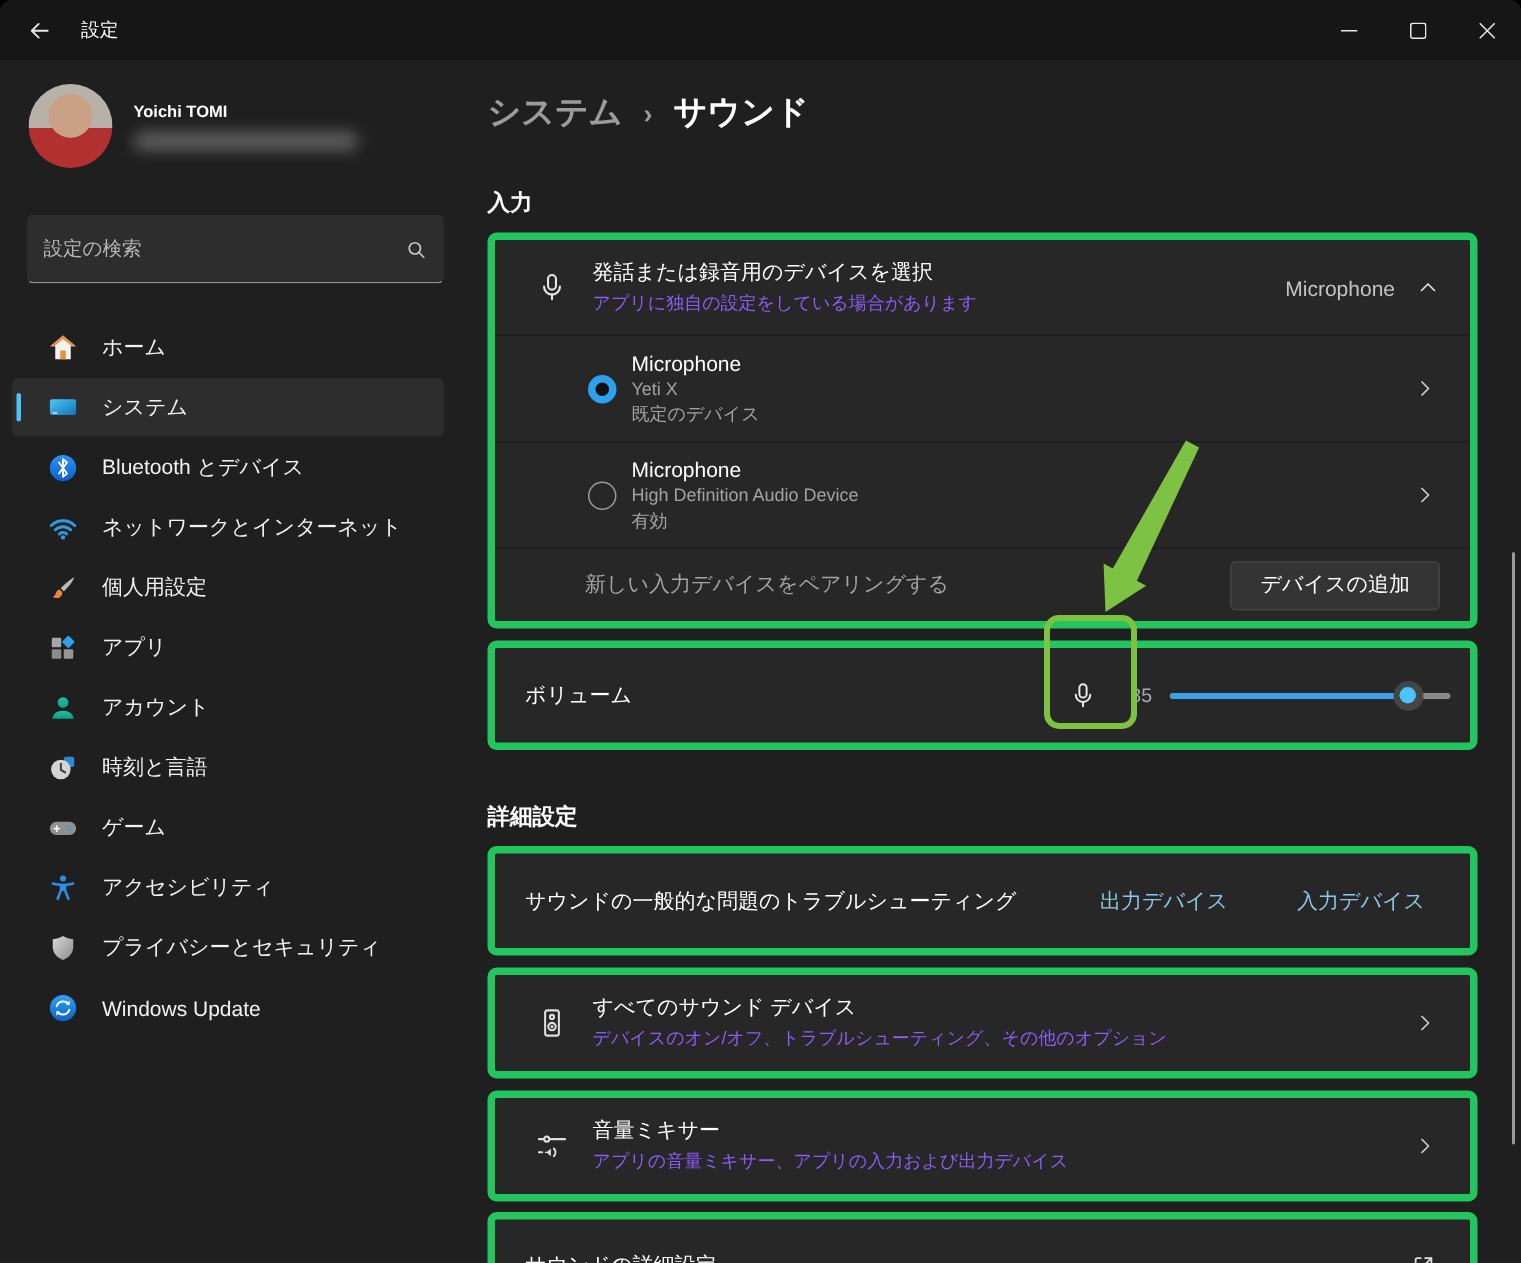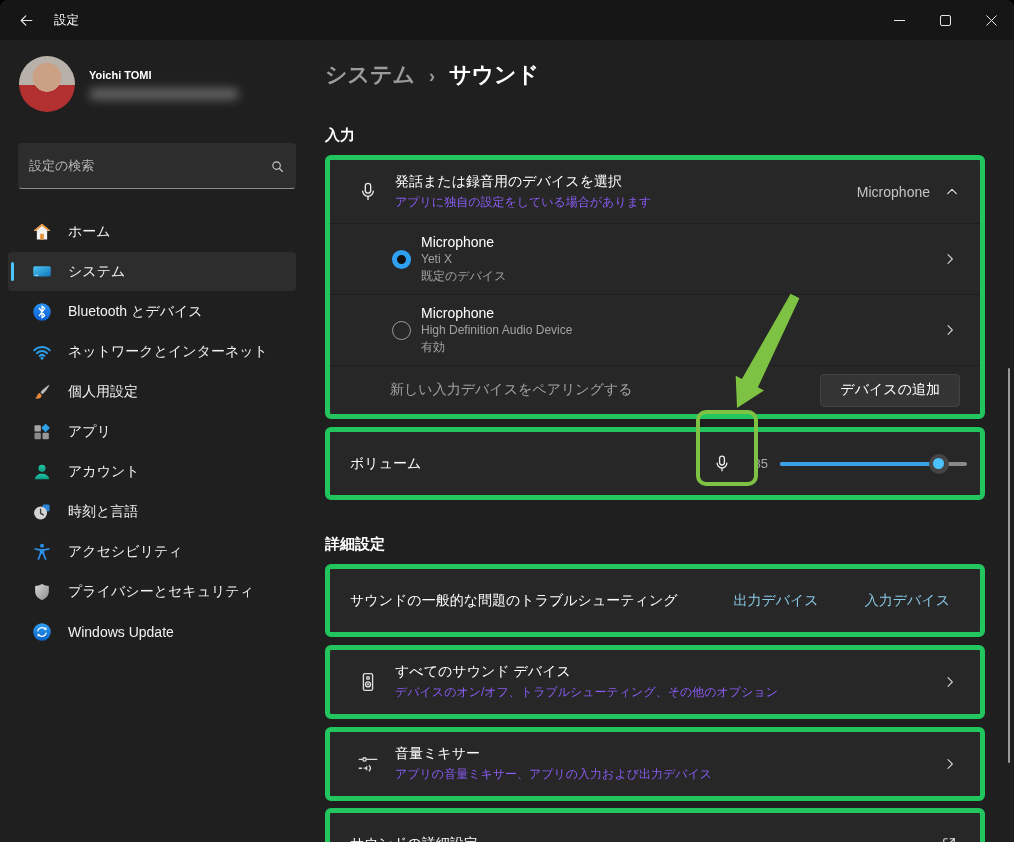--- a/index.html
+++ b/index.html
@@ -289,20 +289,31 @@
           <span class="nav-icon">
             <svg viewBox="0 0 24 24">
                 <rect x="12.8" y="3" width="8.2" height="8.2" rx="1.4" fill="#2b87d8"></rect>
                 <circle cx="10.3" cy="13.2" r="7.8" fill="#d4d4d4"></circle>
                 <path d="M10.3 8.6v4.9l3.3 2" stroke="#3c3c3c" stroke-width="1.6" fill="none" stroke-linecap="round"></path>
               </svg>
           </span>
           <span class="nav-label">時刻と言語</span>
         </div>
 
+        <div class="nav-item">
+          <span class="nav-icon">
+            <svg viewBox="0 0 24 24">
+                <rect x="1.5" y="7" width="21" height="10.5" rx="5.2" fill="#909090"></rect>
+                <path d="M7 10.3v4.2M4.9 12.4h4.2" stroke="#f2f2f2" stroke-width="1.4" stroke-linecap="round"></path>
+                <circle cx="15.8" cy="11.2" r="1.1" fill="#2da0e8"></circle>
+                <circle cx="18.2" cy="13.4" r="1.1" fill="#2da0e8"></circle>
+              </svg>
+          </span>
+          <span class="nav-label">ゲーム</span>
+        </div>
 
         <div class="nav-item">
           <span class="nav-icon">
             <svg viewBox="0 0 24 24" fill="#2b8fe8">
                 <circle cx="12" cy="4.4" r="2.4"></circle>
                 <path d="M3.4 7.2c2.7.9 5.6 1.3 8.6 1.3s5.9-.4 8.6-1.3l.6 1.9c-2.1.7-4.3 1.1-6.6 1.3v2.9l2.9 7.7-1.9.7-2.8-7.4h-1.6l-2.8 7.4-1.9-.7 2.9-7.7v-2.9C7.1 10.2 4.9 9.8 2.8 9.1z"></path>
               </svg>
           </span>
           <span class="nav-label">アクセシビリティ</span>
         </div>

